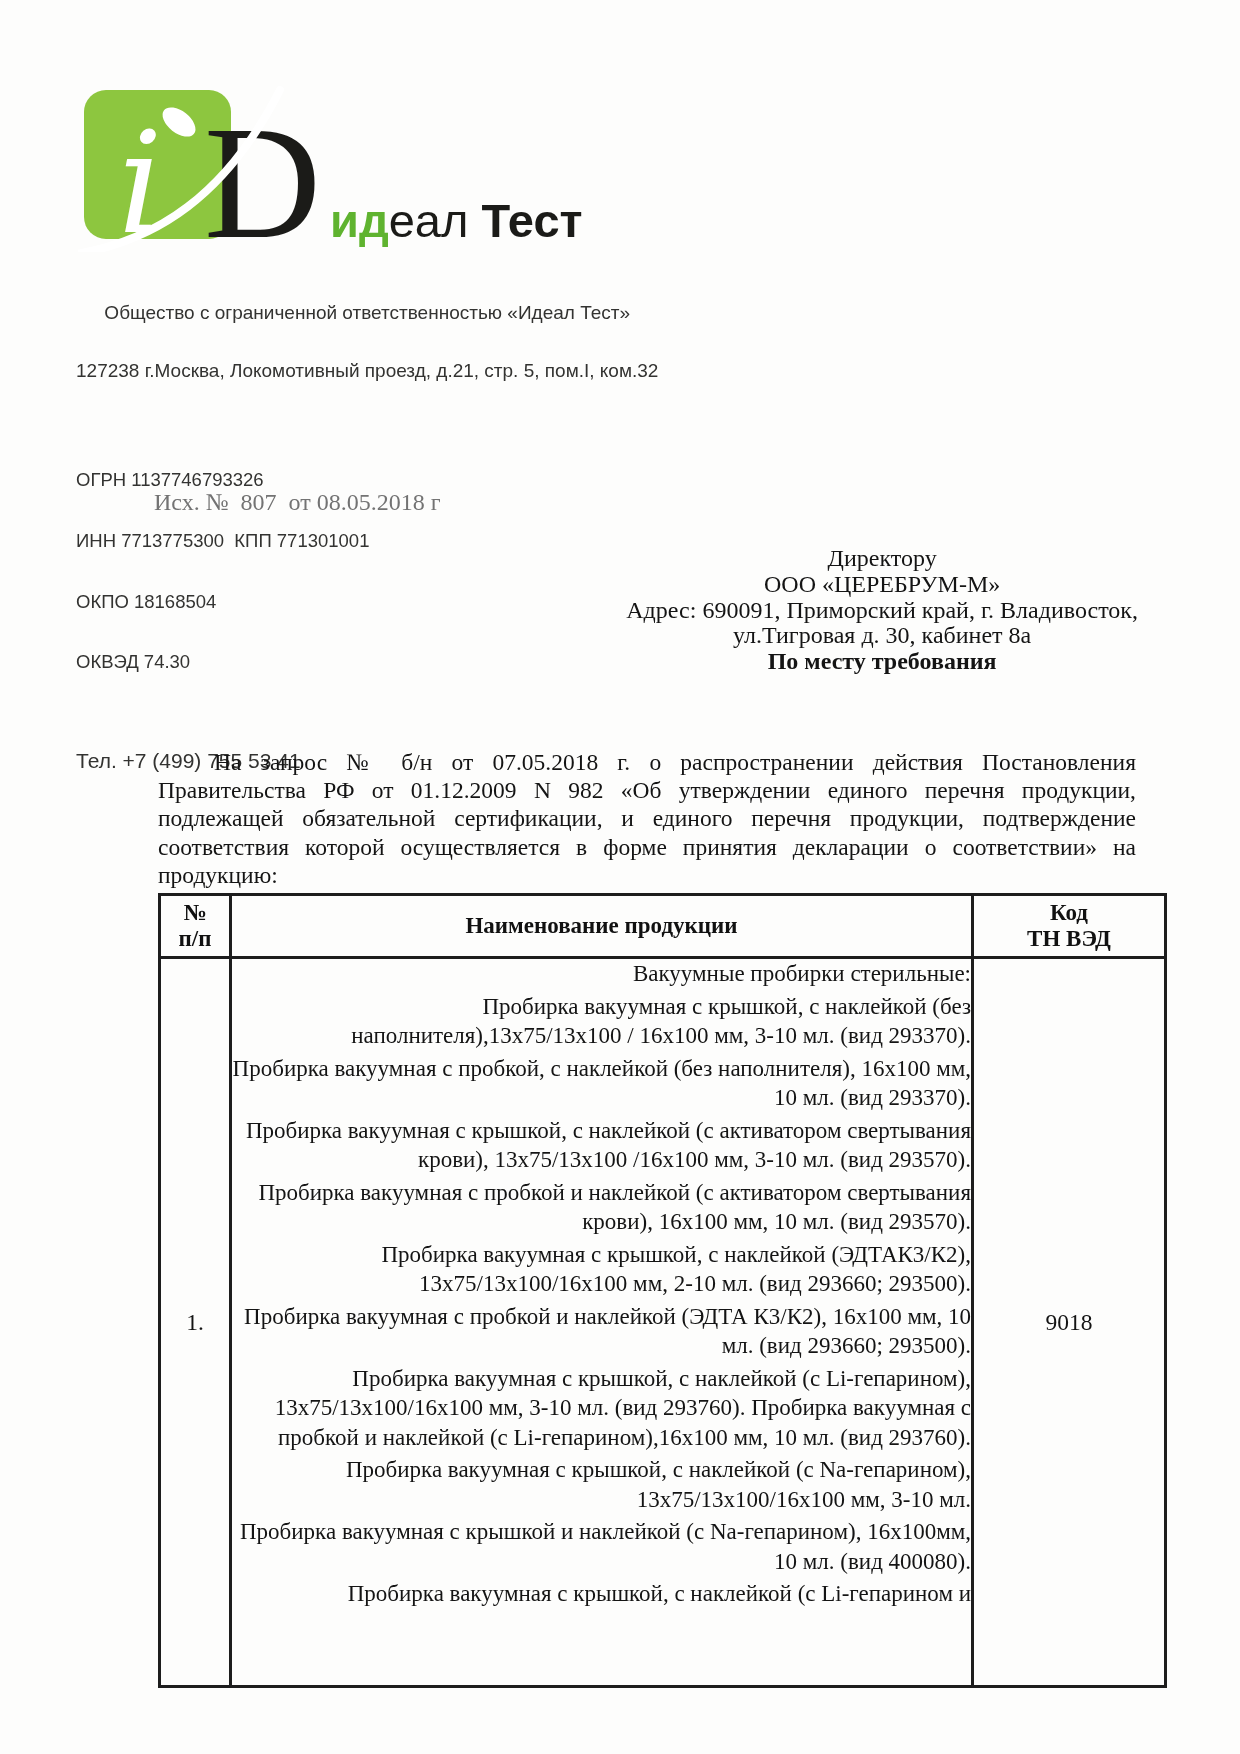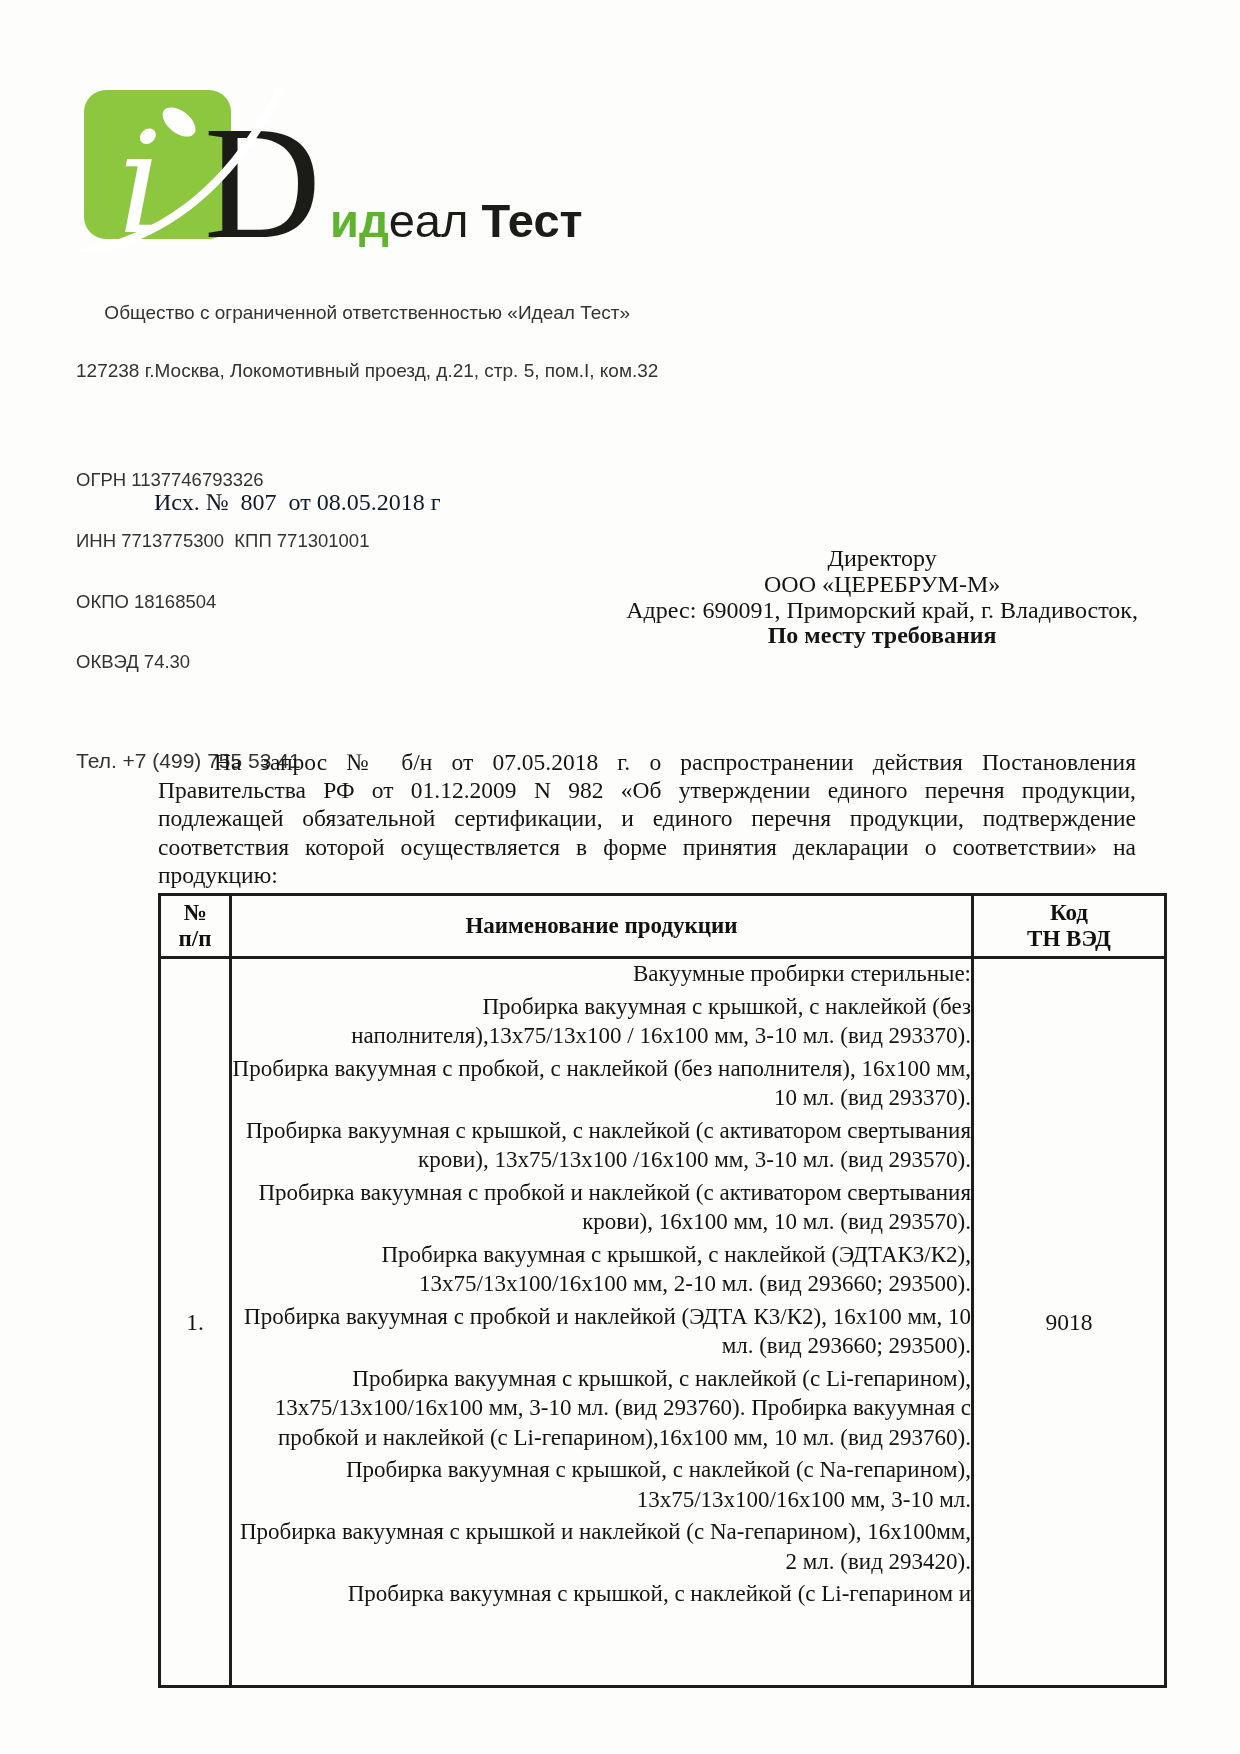--- a/index.html
+++ b/index.html
@@ -19,21 +19,21 @@
     font-family:"Liberation Sans","DejaVu Sans",sans-serif;
     color:#333331;
     white-space:pre-wrap;
   }
   .company .line{font-size:19px;line-height:21.5px;font-weight:500;text-align:center;}
   .company .reg{margin-top:13px;font-size:18.5px;line-height:20.2px;}
   .company .phone{font-size:21px;}
   
   .ref-line{
     position:absolute;left:154px;top:489px;
-    font-size:24px;white-space:pre-wrap;color:#0f172a;
+    font-size:24px;white-space:pre-wrap;color:#737373;
   }
   
   .recipient{
     position:absolute;right:102px;top:546px;
     text-align:center;font-size:24px;line-height:25.8px;color:#141414;
   }
   .recipient .bold{font-weight:bold;}
   
   .body-par{
     position:absolute;left:150px;top:748px;width:978px;
@@ -98,20 +98,21 @@
     </div>
     <div class="phone">Тел. +7 (499) 755 53 41</div>
   </div>
 
   <div class="ref-line">Исх. №  807  от 08.05.2018 г</div>
 
   <div class="recipient">
     <div>Директору</div>
     <div>ООО «ЦЕРЕБРУМ-М»</div>
     <div>Адрес: 690091, Приморский край, г. Владивосток,</div>
+    <div>ул.Тигровая д. 30, кабинет 8а</div>
     <div class="bold">По месту требования</div>
   </div>
 
   <div class="body-par">На запрос № б/н от 07.05.2018 г. о распространении действия Постановления Правительства РФ от 01.12.2009 N 982 «Об утверждении единого перечня продукции, подлежащей обязательной сертификации, и единого перечня продукции, подтверждение соответствия которой осуществляется в форме принятия декларации о соответствии» на продукцию:</div>
 
   <table class="products">
     <colgroup>
         <col class="c-num">
         <col class="c-name">
         <col class="c-code">
@@ -135,21 +136,21 @@
         <td class="cell-name">
           <p>Вакуумные пробирки стерильные:</p>
           <p>Пробирка вакуумная с крышкой, с наклейкой (без наполнителя),13х75/13х100 / 16х100 мм, 3-10 мл. (вид 293370).</p>
           <p>Пробирка вакуумная с пробкой, с наклейкой (без наполнителя), 16х100 мм, 10 мл. (вид 293370).</p>
           <p>Пробирка вакуумная с крышкой, с наклейкой (с активатором свертывания крови), 13х75/13х100 /16х100 мм, 3-10 мл. (вид 293570).</p>
           <p>Пробирка вакуумная с пробкой и наклейкой (с активатором свертывания крови), 16х100 мм, 10 мл. (вид 293570).</p>
           <p>Пробирка вакуумная с крышкой, с наклейкой (ЭДТАК3/К2), 13х75/13х100/16х100 мм, 2-10 мл. (вид 293660; 293500).</p>
           <p>Пробирка вакуумная с пробкой и наклейкой (ЭДТА К3/К2), 16х100 мм, 10 мл. (вид 293660; 293500).</p>
           <p>Пробирка вакуумная с крышкой, с наклейкой (с Li-гепарином), 13х75/13х100/16х100 мм, 3-10 мл. (вид 293760). Пробирка вакуумная с пробкой и наклейкой (с Li-гепарином),16х100 мм, 10 мл. (вид 293760).</p>
           <p>Пробирка вакуумная с крышкой, с наклейкой (с Na-гепарином), 13х75/13х100/16х100 мм, 3-10 мл.</p>
-          <p>Пробирка вакуумная с крышкой и наклейкой (с Na-гепарином), 16х100мм, 2 мл. (вид 293420).</p>
+          <p>Пробирка вакуумная с крышкой и наклейкой (с Na-гепарином), 16х100мм, 10 мл. (вид 400080).</p>
           <p>Пробирка вакуумная с крышкой, с наклейкой (с Li-гепарином и</p>
         </td>
         <td class="cell-code">9018</td>
       </tr>
     </tbody>
   </table>
 
 </div>
 
 </body></html>

